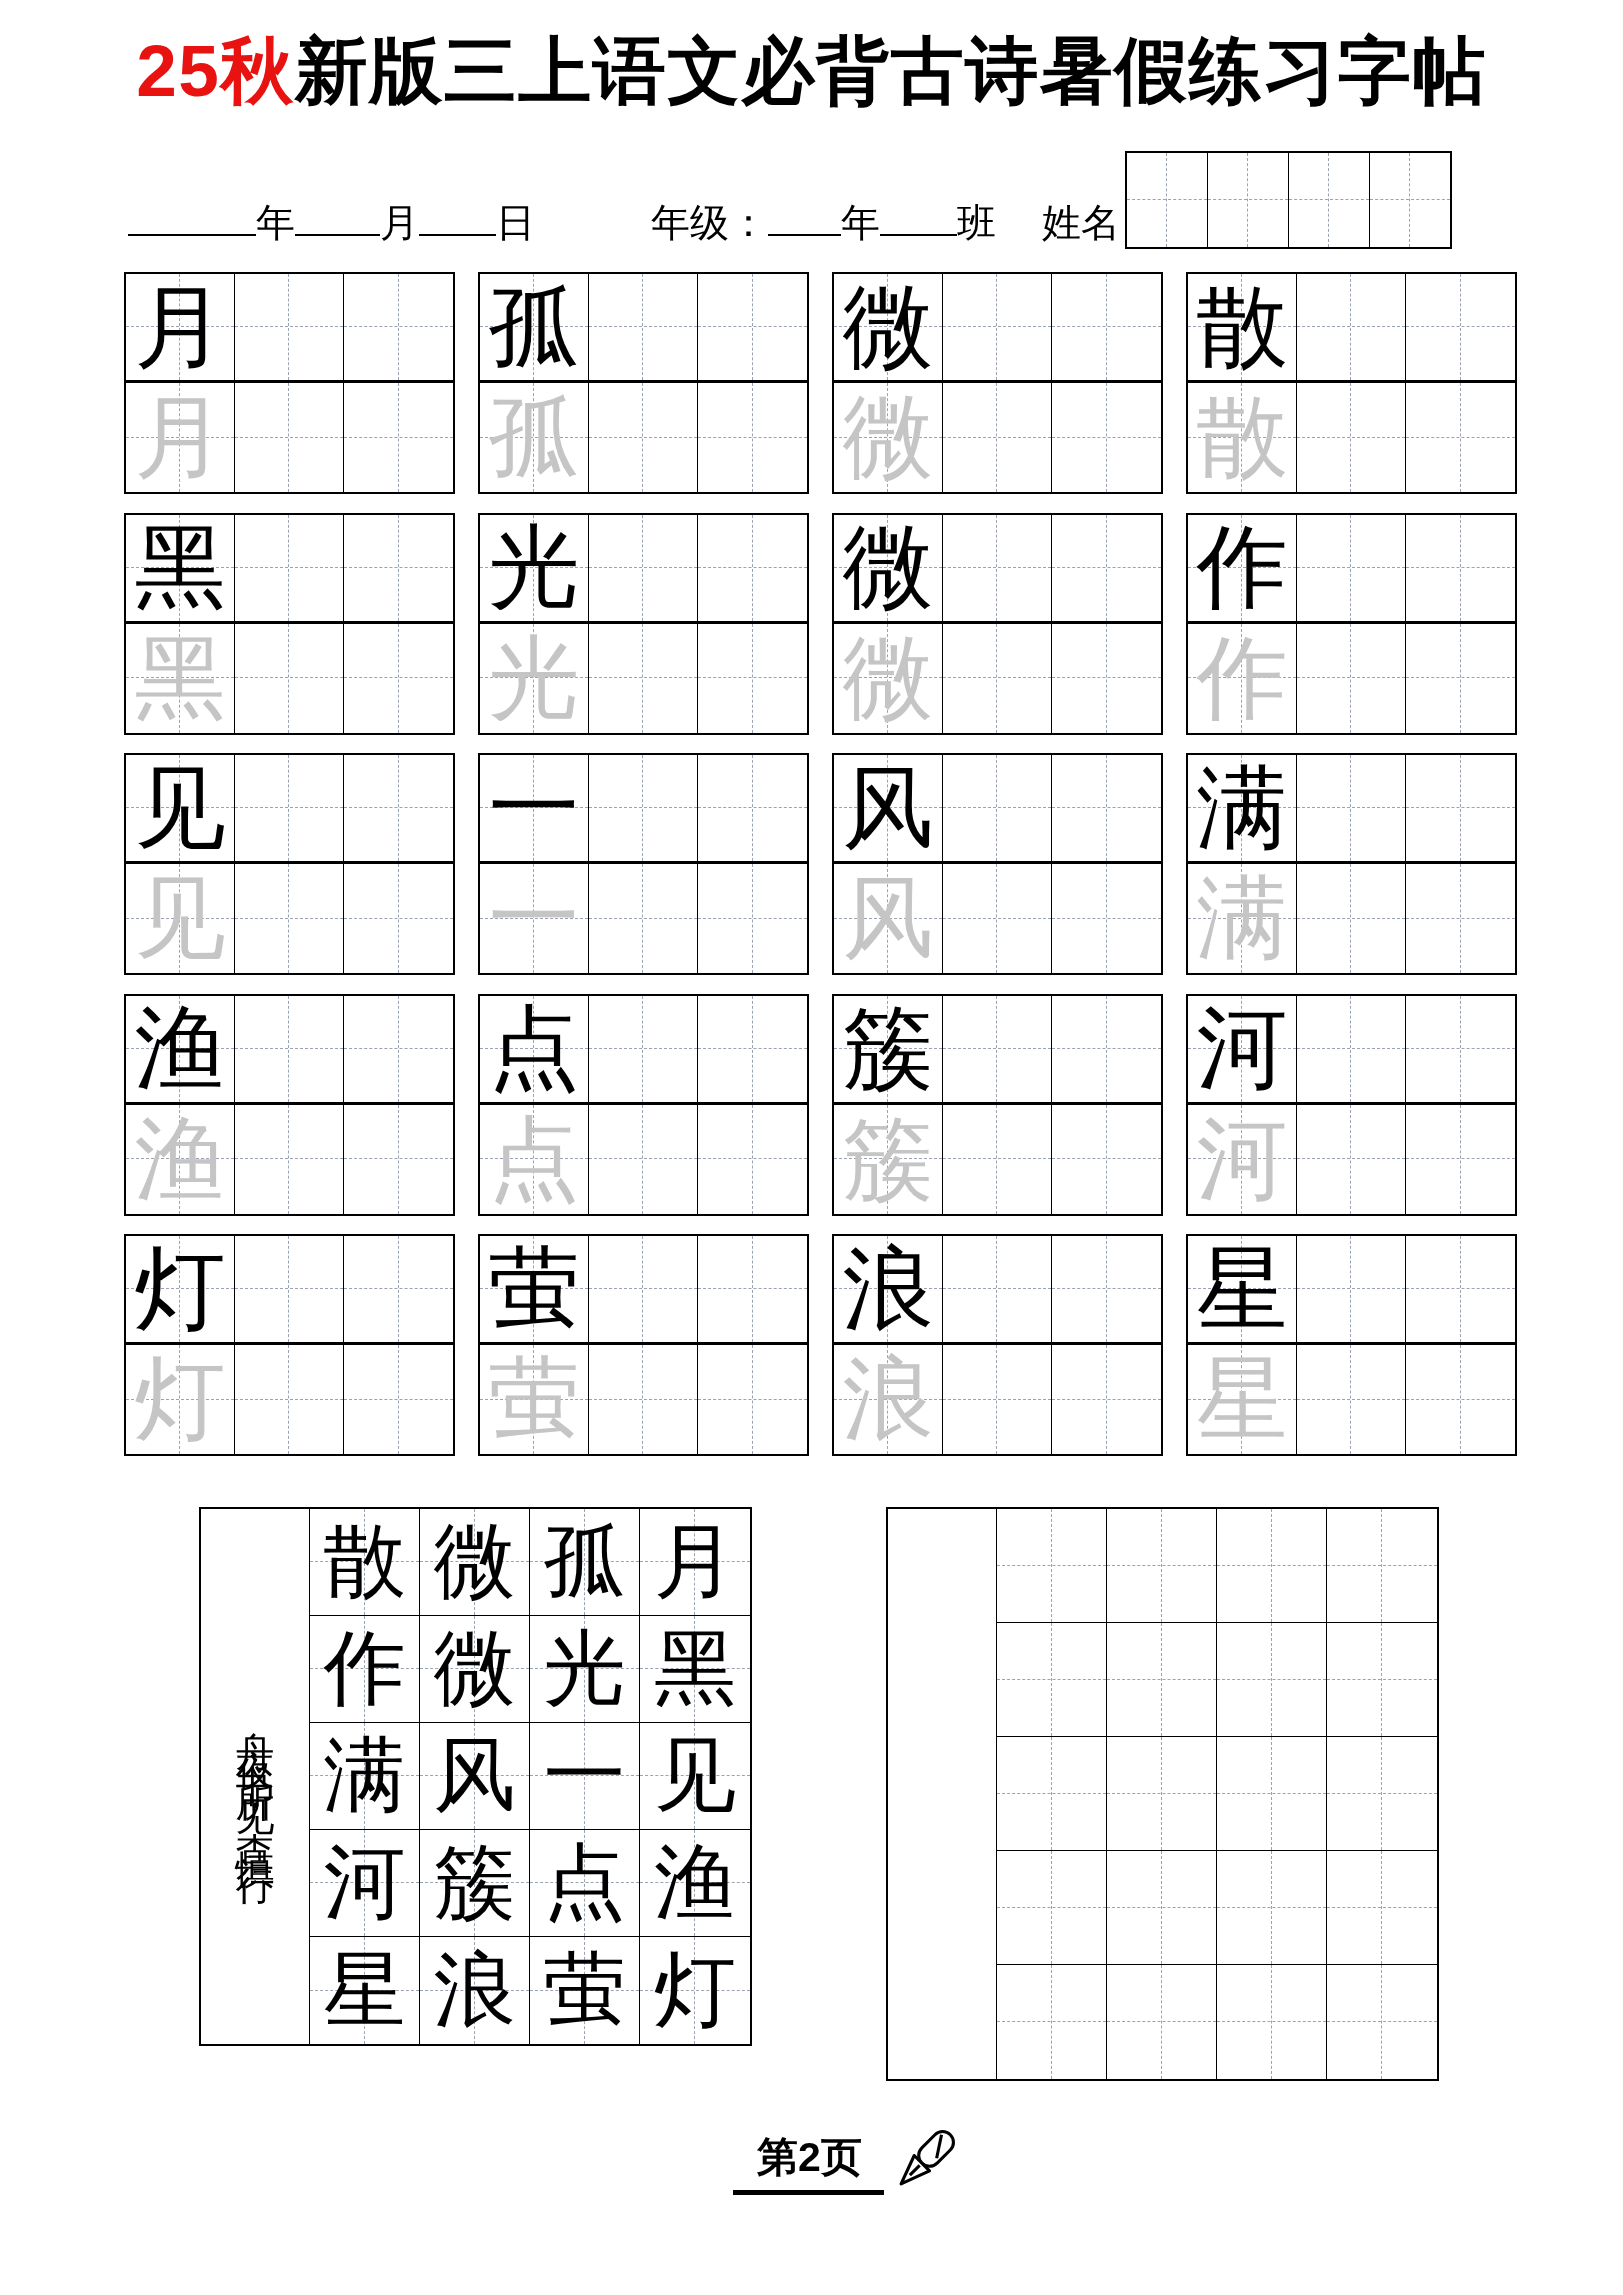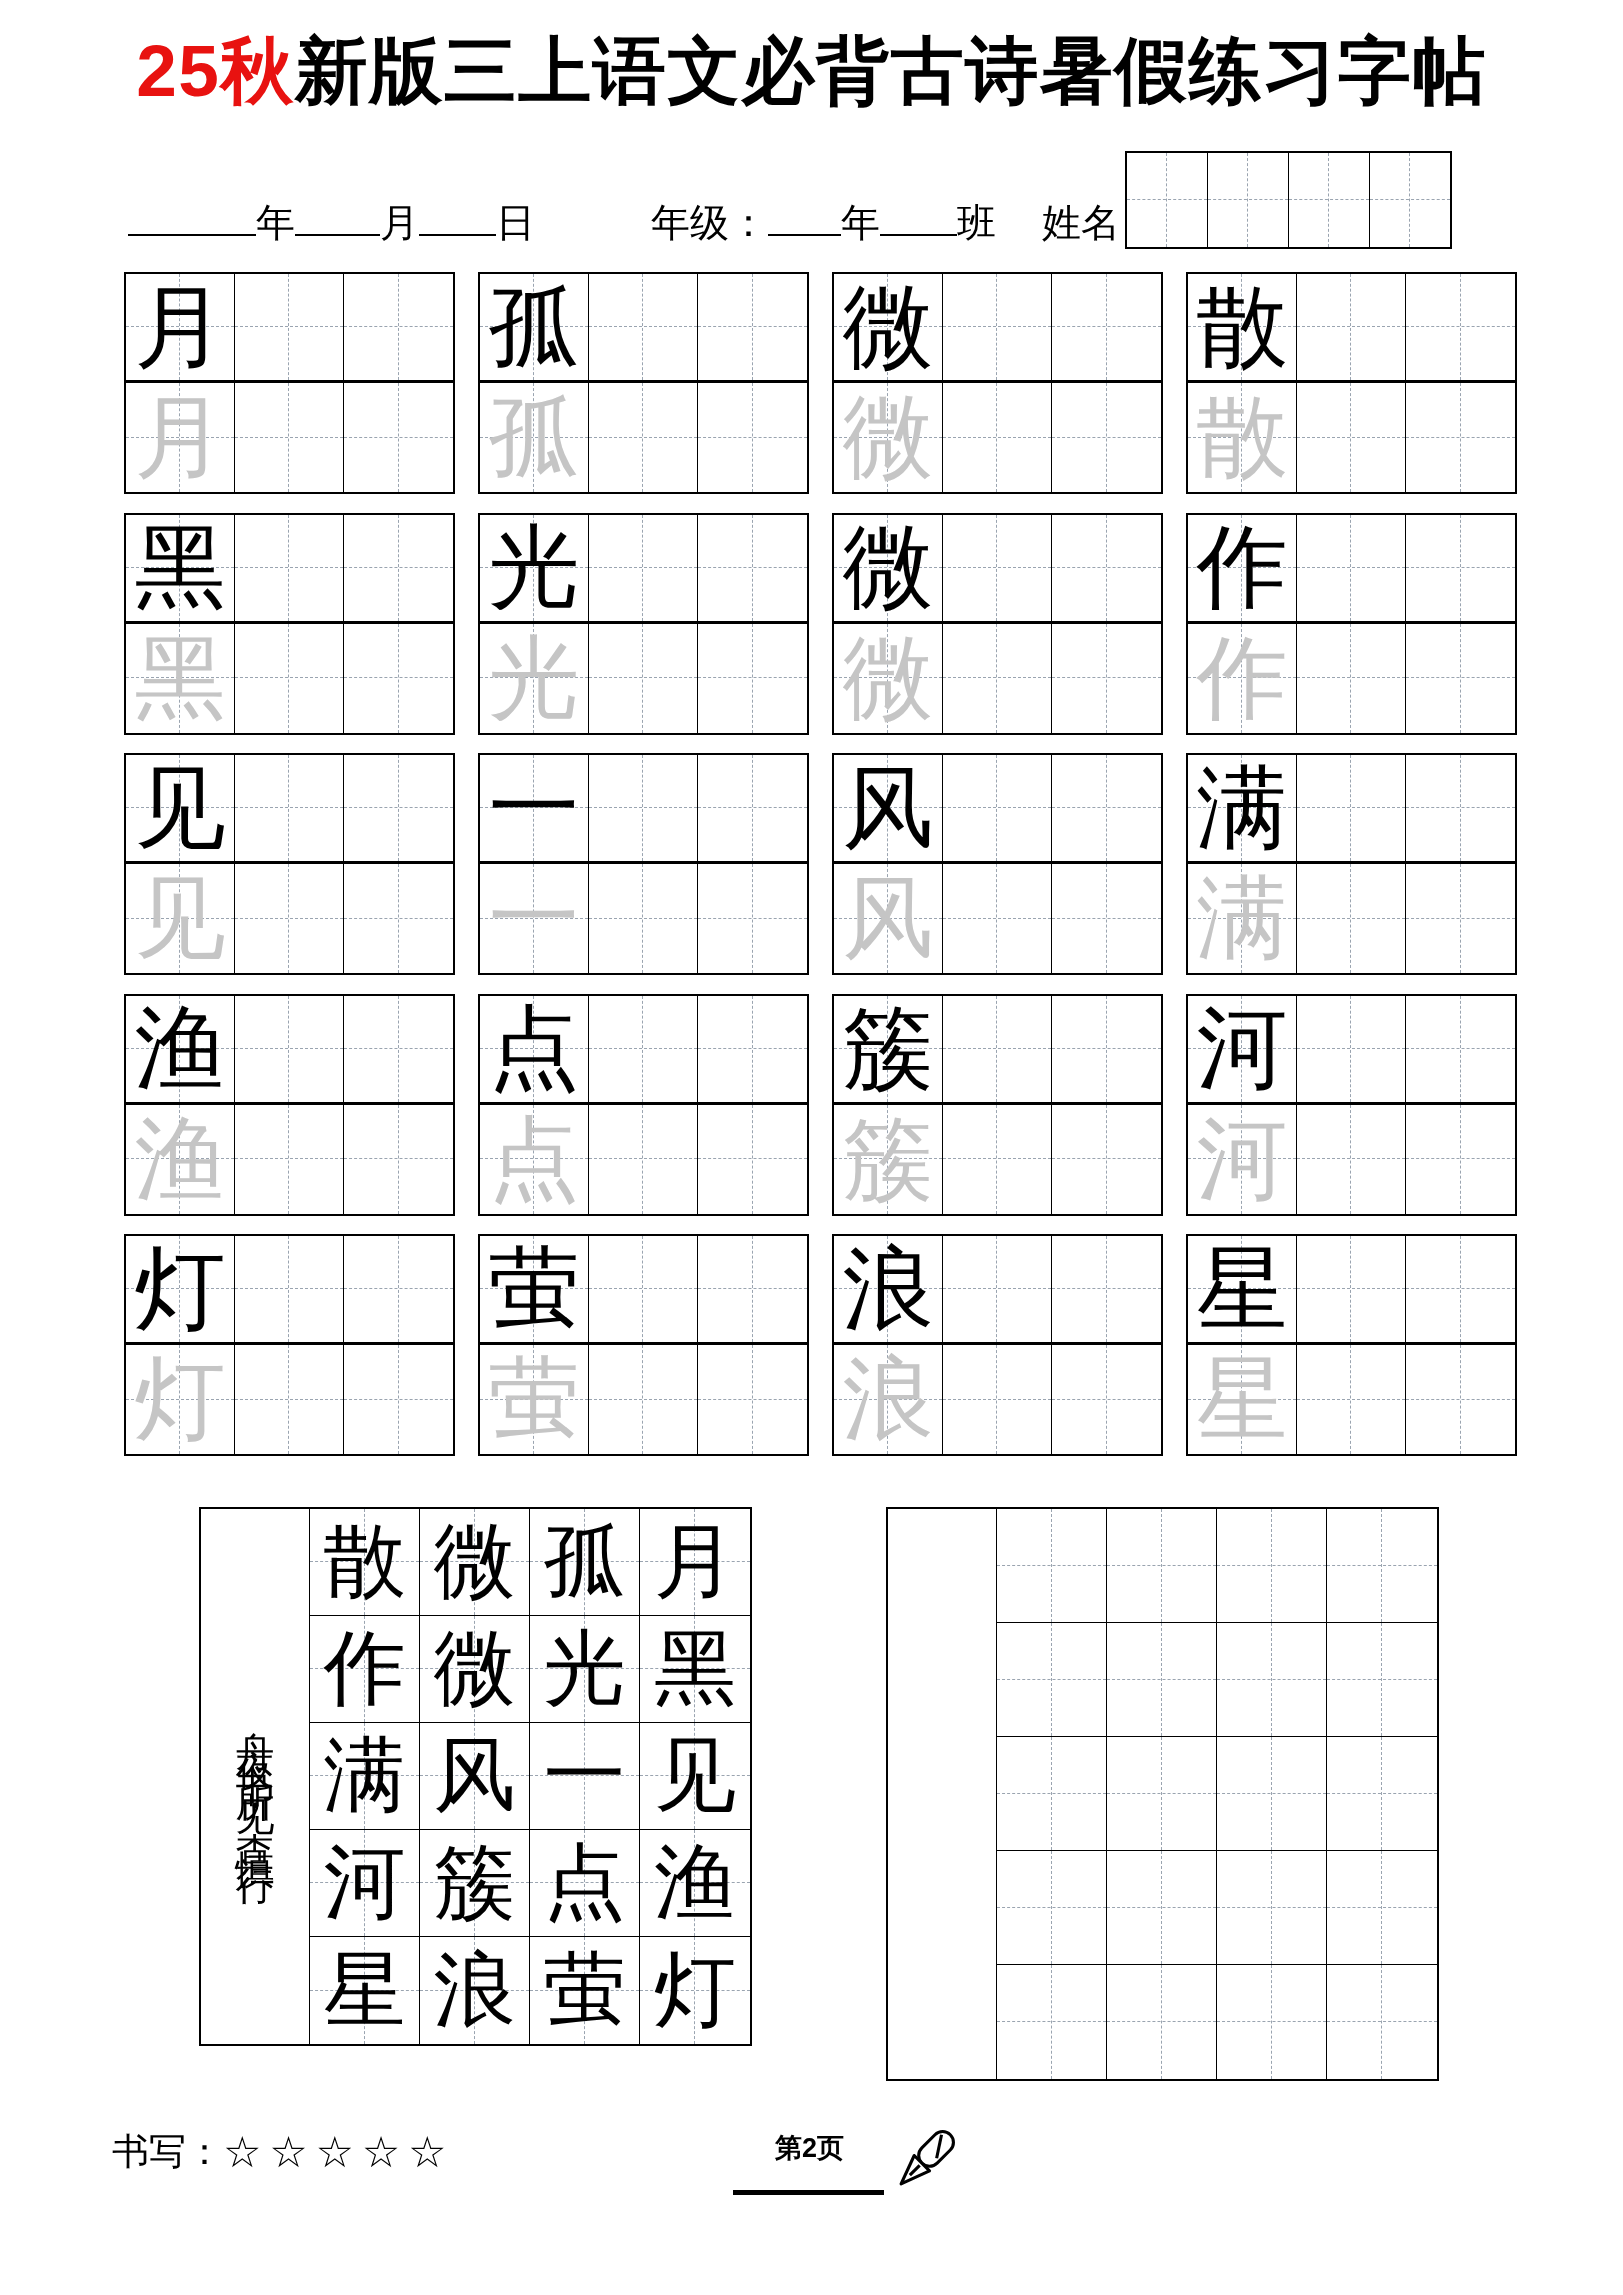--- a/index.html
+++ b/index.html
@@ -54,21 +54,21 @@
   .pgrid{display:grid;grid-template-columns:repeat(4,110px);grid-auto-rows:107px;}
   .bgrid{display:grid;grid-template-columns:repeat(4,110px);grid-auto-rows:114px;}
   .gcell{position:relative;border-right:1.5px solid #000;border-bottom:1.5px solid #000;}
   .gcell.lastcol{border-right:none;}
   .gcell.lastrow{border-bottom:none;}
   .gch{position:absolute;inset:0;display:flex;align-items:center;justify-content:center;font-size:82px;line-height:1;z-index:1;}
   
   .rating{position:absolute;left:112px;top:2127px;font-size:37px;white-space:nowrap;}
   .stars{font-size:43px;letter-spacing:7.7px;vertical-align:-3.1px;}
   .pageno{position:absolute;left:734px;top:2130px;width:151px;text-align:center;
-          font-family:"Liberation Sans","DejaVu Sans",sans-serif;font-weight:bold;font-size:27px;}
+          font-family:"Liberation Sans","DejaVu Sans",sans-serif;font-weight:bold;font-size:41px;}
   .pageline{position:absolute;left:733px;top:2190px;width:151px;height:4.6px;background:#000;}
   .pen{position:absolute;left:881px;top:2119px;}
   .motto{position:absolute;left:112px;top:2212px;
          font-family:"Liberation Sans","DejaVu Sans",sans-serif;font-weight:bold;font-size:43px;letter-spacing:3.1px;}
 </style>
 </head>
 <body>
 
 <div class="page">
 
@@ -427,23 +427,20 @@
         <div class="gcell tian"></div>
         <div class="gcell tian"></div>
         <div class="gcell tian lastcol"></div>
         <div class="gcell tian lastrow"></div>
         <div class="gcell tian lastrow"></div>
         <div class="gcell tian lastrow"></div>
         <div class="gcell tian lastcol lastrow"></div>
       </div>
   </div>
 
-  <div class="rating">
-    <span>书写：</span><span class="stars">☆☆☆☆☆</span>
-  </div>
 
   <div class="pageno">第2页</div>
   <div class="pageline"></div>
 
   <svg class="pen" width="85" height="85" viewBox="0 0 110 110">
     <g transform="rotate(45 55 55)" fill="#fff" stroke="#000" stroke-width="4" stroke-linejoin="round">
       <rect x="41" y="6" width="28" height="52" rx="14"></rect>
       <polygon points="41,58 69,58 55,96"></polygon>
       <line x1="55" y1="62" x2="55" y2="80"></line>
       <line x1="47" y1="14" x2="64" y2="40"></line>

